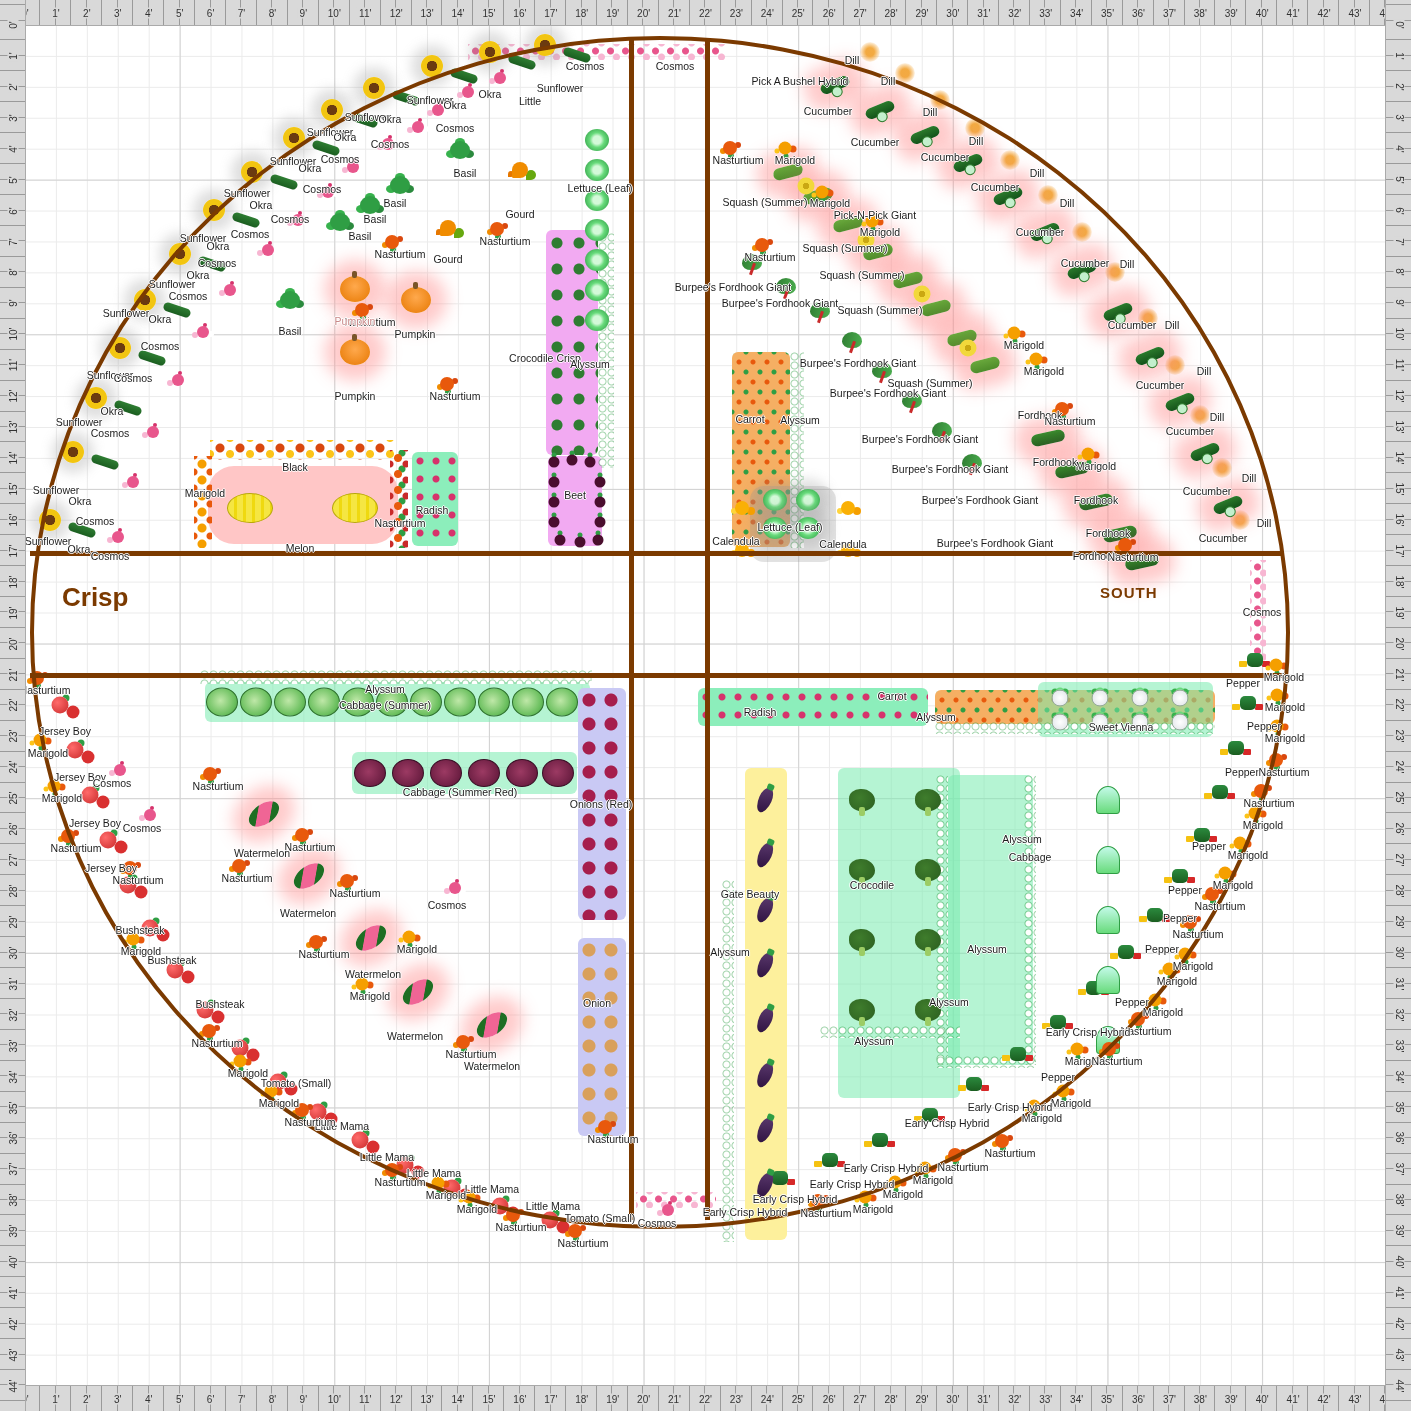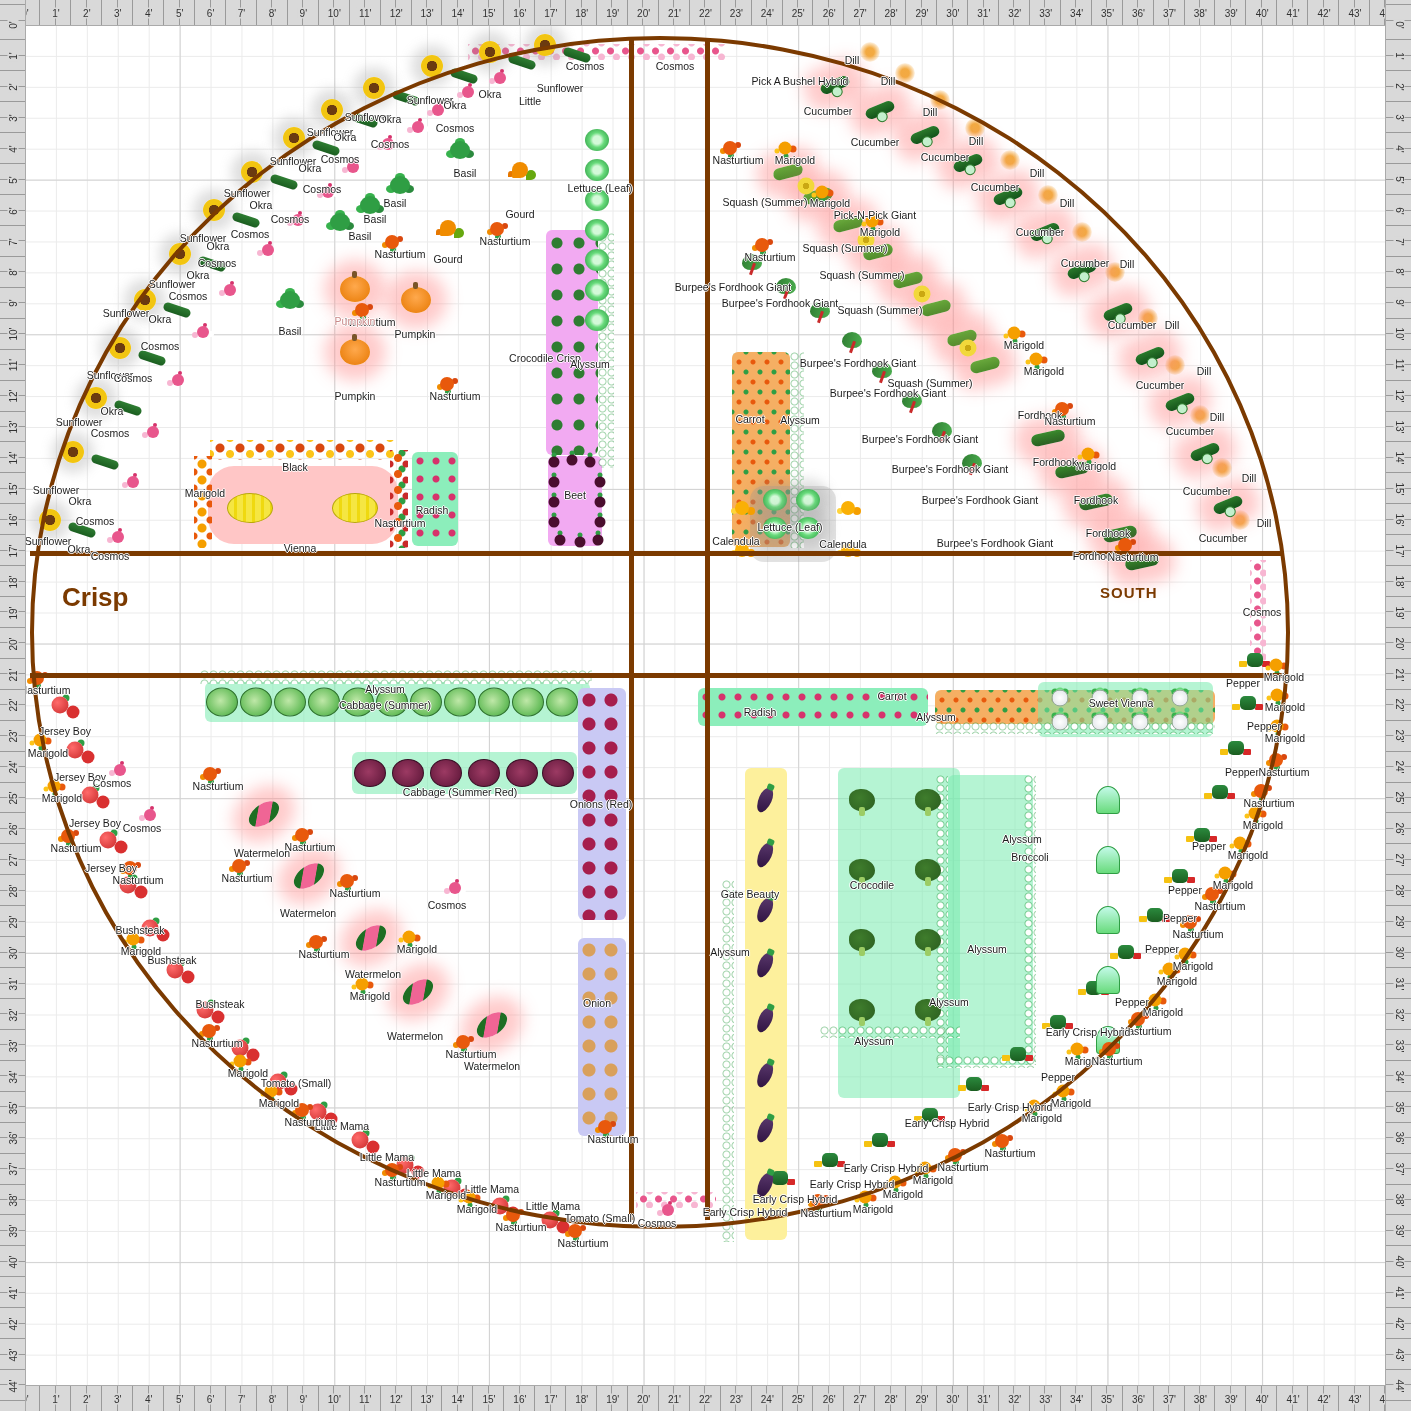--- a/index.html
+++ b/index.html
@@ -658,21 +658,21 @@
     <div class="plant-label" style="left: 455px; top: 396px;">Nasturtium</div>
     <div class="plant-label muted" style="left: 355px; top: 321px;">Pumpkin</div>
     <div class="plant-label" style="left: 415px; top: 334px;">Pumpkin</div>
     <div class="plant-label" style="left: 355px; top: 396px;">Pumpkin</div>
     <div class="plant-label" style="left: 600px; top: 188px;">Lettuce (Leaf)</div>
     <div class="plant-label" style="left: 545px; top: 358px;">Crocodile Crisp</div>
     <div class="plant-label" style="left: 590px; top: 364px;">Alyssum</div>
     <div class="plant-label" style="left: 575px; top: 495px;">Beet</div>
     <div class="plant-label" style="left: 295px; top: 467px;">Black</div>
     <div class="plant-label" style="left: 205px; top: 493px;">Marigold</div>
-    <div class="plant-label" style="left: 300px; top: 548px;">Vienna</div>
+    <div class="plant-label" style="left: 300px; top: 548px;">Melon</div>
     <div class="plant-label" style="left: 432px; top: 510px;">Radish</div>
     <div class="plant-label" style="left: 400px; top: 523px;">Nasturtium</div>
     <div class="plant-label" style="left: 800px; top: 81px;">Pick A Bushel Hybrid</div>
     <div class="plant-label" style="left: 828px; top: 111px;">Cucumber</div>
     <div class="plant-label" style="left: 875px; top: 142px;">Cucumber</div>
     <div class="plant-label" style="left: 945px; top: 157px;">Cucumber</div>
     <div class="plant-label" style="left: 995px; top: 187px;">Cucumber</div>
     <div class="plant-label" style="left: 1040px; top: 232px;">Cucumber</div>
     <div class="plant-label" style="left: 1085px; top: 263px;">Cucumber</div>
     <div class="plant-label" style="left: 1132px; top: 325px;">Cucumber</div>
@@ -780,24 +780,24 @@
     <div class="plant-label" style="left: 415px; top: 1036px;">Watermelon</div>
     <div class="plant-label" style="left: 492px; top: 1066px;">Watermelon</div>
     <div class="plant-label" style="left: 760px; top: 712px;">Radish</div>
     <div class="plant-label" style="left: 892px; top: 696px;">Carrot</div>
     <div class="plant-label" style="left: 936px; top: 717px;">Alyssum</div>
     <div class="plant-label" style="left: 730px; top: 952px;">Alyssum</div>
     <div class="plant-label" style="left: 987px; top: 949px;">Alyssum</div>
     <div class="plant-label" style="left: 949px; top: 1002px;">Alyssum</div>
     <div class="plant-label" style="left: 874px; top: 1041px;">Alyssum</div>
     <div class="plant-label" style="left: 1022px; top: 839px;">Alyssum</div>
-    <div class="plant-label" style="left: 1105px; top: 703px; padding-left: 32px;">Sweet Vienna</div>
+    <div class="plant-label" style="left: 1105px; top: 727px; padding-left: 32px;">Sweet Vienna</div>
     <div class="plant-label" style="left: 750px; top: 894px;">Gate Beauty</div>
     <div class="plant-label" style="left: 872px; top: 885px;">Crocodile</div>
-    <div class="plant-label" style="left: 1030px; top: 857px;">Broccoli</div>
+    <div class="plant-label" style="left: 1030px; top: 857px;">Cabbage</div>
     <div class="plant-label" style="left: 1243px; top: 683px;">Pepper</div>
     <div class="plant-label" style="left: 1264px; top: 726px;">Pepper</div>
     <div class="plant-label" style="left: 1242px; top: 772px;">Pepper</div>
     <div class="plant-label" style="left: 1209px; top: 846px;">Pepper</div>
     <div class="plant-label" style="left: 1185px; top: 890px;">Pepper</div>
     <div class="plant-label" style="left: 1180px; top: 918px;">Pepper</div>
     <div class="plant-label" style="left: 1162px; top: 949px;">Pepper</div>
     <div class="plant-label" style="left: 1132px; top: 1002px;">Pepper</div>
     <div class="plant-label" style="left: 1058px; top: 1077px;">Pepper</div>
     <div class="plant-label" style="left: 1284px; top: 677px;">Marigold</div>

